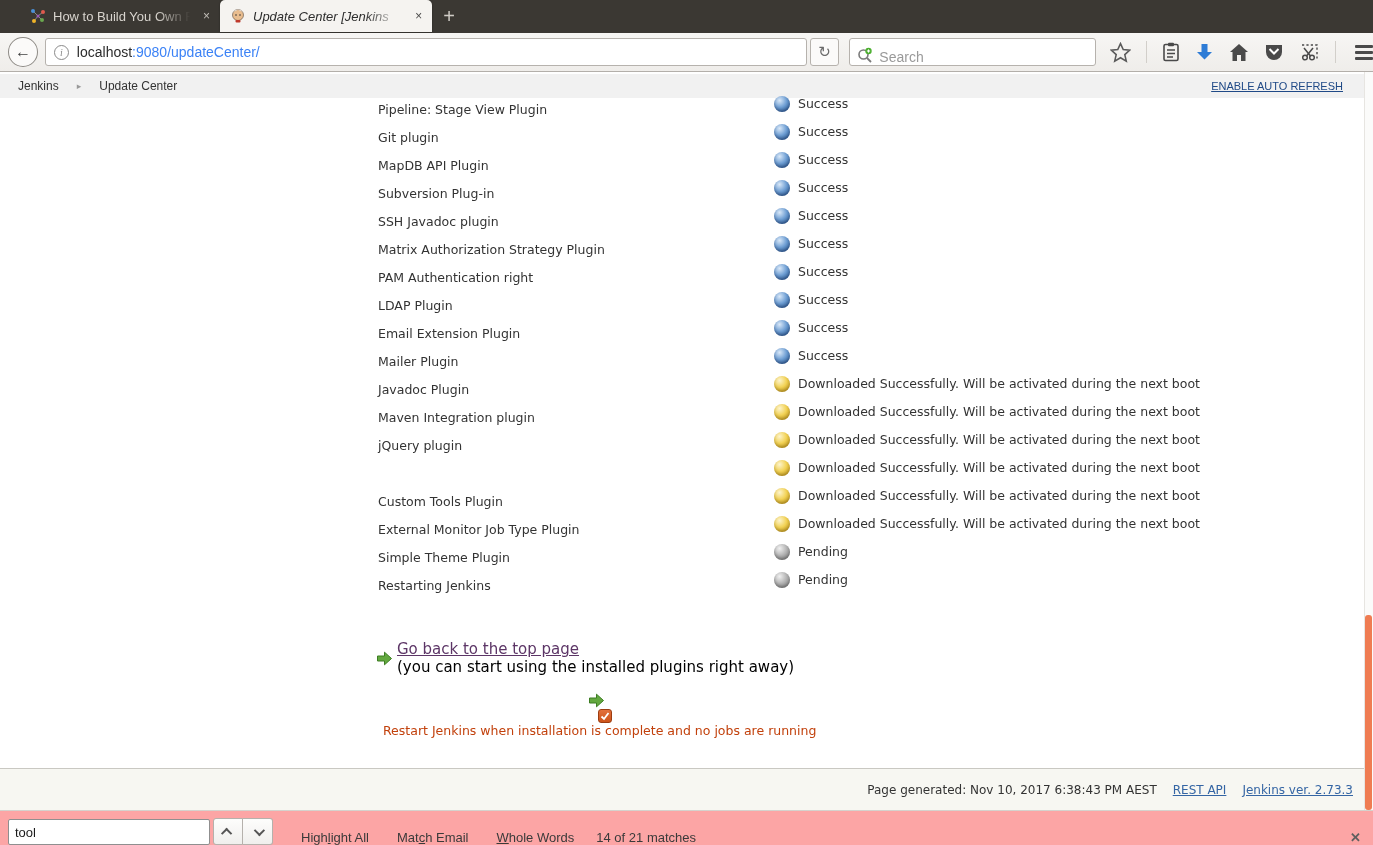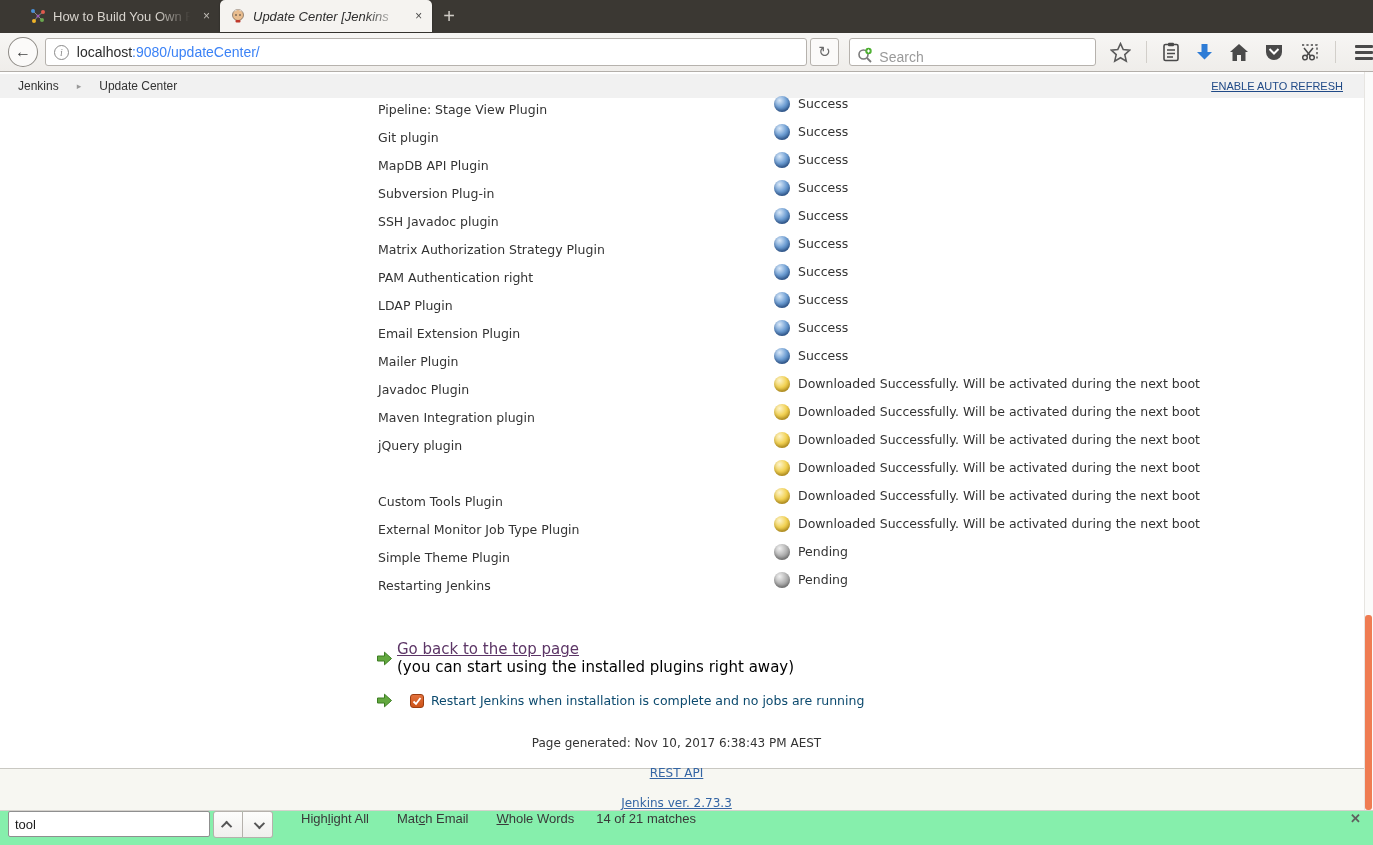--- a/index.html
+++ b/index.html
@@ -45,31 +45,31 @@
   .ball { width:16px; height:16px; border-radius:50%; flex:none; }
   .ball-success { background:radial-gradient(circle at 35% 28%, #d9e8f8, #6f9fd4 45%, #2d5d97 85%); box-shadow:inset 0 -2px 3px rgba(0,0,30,.25); }
   .ball-downloaded { background:radial-gradient(circle at 35% 28%, #fdf4cc, #f2d255 45%, #c39b1e 85%); box-shadow:inset 0 -2px 3px rgba(60,40,0,.25); }
   .ball-pending { background:radial-gradient(circle at 35% 28%, #f0f0f0, #b5b5b5 45%, #858585 85%); box-shadow:inset 0 -2px 3px rgba(0,0,0,.25); }
 
   
   .goback { position:absolute; left:376px; top:640px; font-family:"DejaVu Sans",sans-serif; font-size:15px; color:#000; }
   .goback .arrow { position:absolute; left:0; top:10px; }
   .goback-text { margin-left:21px; line-height:18px; }
   .goback-link { color:#5c3566; text-decoration:underline; }
-  .restart { position:absolute; left:376px; top:692px; display:flex; align-items:center; font-family:"DejaVu Sans",sans-serif; font-size:12.5px; color:#0c4a6e; }
+  .restart { position:absolute; left:376px; top:692px; display:flex; align-items:center; font-family:"DejaVu Sans",sans-serif; font-size:12.5px; color:#c2410c;flex-direction:column; }
   .checkbox { width:14px; height:14px; margin-left:17px; border:1px solid #9c3d10; border-radius:3px; background:linear-gradient(#e2713d,#cd5319); display:flex; align-items:center; justify-content:center; }
   .checkbox svg { display:block; }
   .restart-label { margin-left:7px; }
 
   
-  .footer { position:absolute; top:768px; left:0; right:0; height:42px; background:#f7f7f2; border-top:1px solid #c9c8c2; display:flex; align-items:center; justify-content:flex-end; gap:16px; padding-right:20px; font-family:"DejaVu Sans",sans-serif; font-size:12px; color:#333;flex-direction:column; }
+  .footer { position:absolute; top:768px; left:0; right:0; height:42px; background:#f7f7f2; border-top:1px solid #c9c8c2; display:flex; align-items:center; justify-content:flex-end; gap:16px; padding-right:20px; font-family:"DejaVu Sans",sans-serif; font-size:12px; color:#333; }
   .footer a { color:#3465a4; text-decoration:underline; }
 
   
-  .findbar { position:absolute; top:810px; left:0; right:0; height:35px; background:#86efac; border-top:1px solid #d5d2cd; display:flex; align-items:flex-start; font-size:13px; color:#3a3a3a; }
+  .findbar { position:absolute; top:810px; left:0; right:0; height:35px; background:#fca5a5; border-top:1px solid #d5d2cd; display:flex; align-items:flex-end; font-size:13px; color:#3a3a3a; }
   .find-input { margin-left:8px; width:202px; height:26px; border:1px solid #8f8f8f; border-radius:2px; background:#fff; padding:0 6px; font-size:13px; font-family:"Liberation Sans",sans-serif; color:#1a1a1a; }
   .find-btn { width:30px; height:27px; border:1px solid #b5b1ac; background:linear-gradient(#fdfdfc,#f0efed); display:flex; align-items:center; justify-content:center; }
   .find-btn.prev { margin-left:3px; border-radius:3px 0 0 3px; }
   .find-btn.next { border-left:none; border-radius:0 3px 3px 0; }
   .chev { width:8px; height:8px; border-left:2px solid #555; border-top:2px solid #555; }
   .chev.up { transform:rotate(45deg) translateY(2px); }
   .chev.down { transform:rotate(225deg) translateY(2px); }
   .find-label { margin-left:28px; }
   .find-label .key { text-decoration:underline; }
   .find-count { margin-left:22px; }

